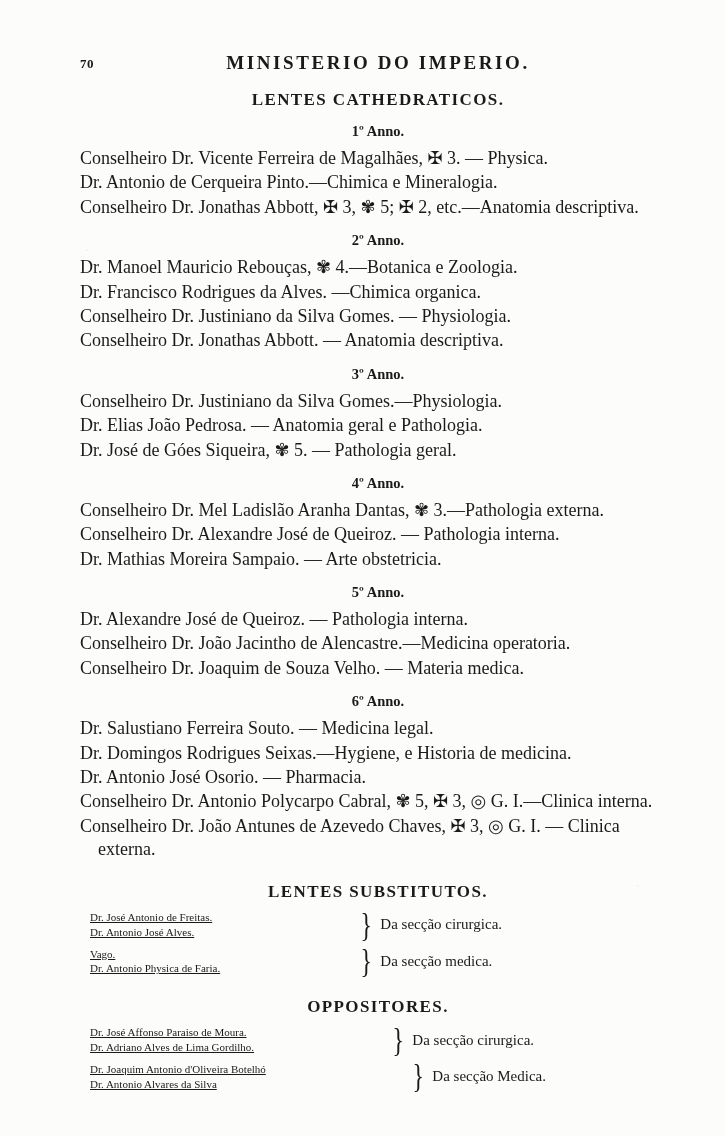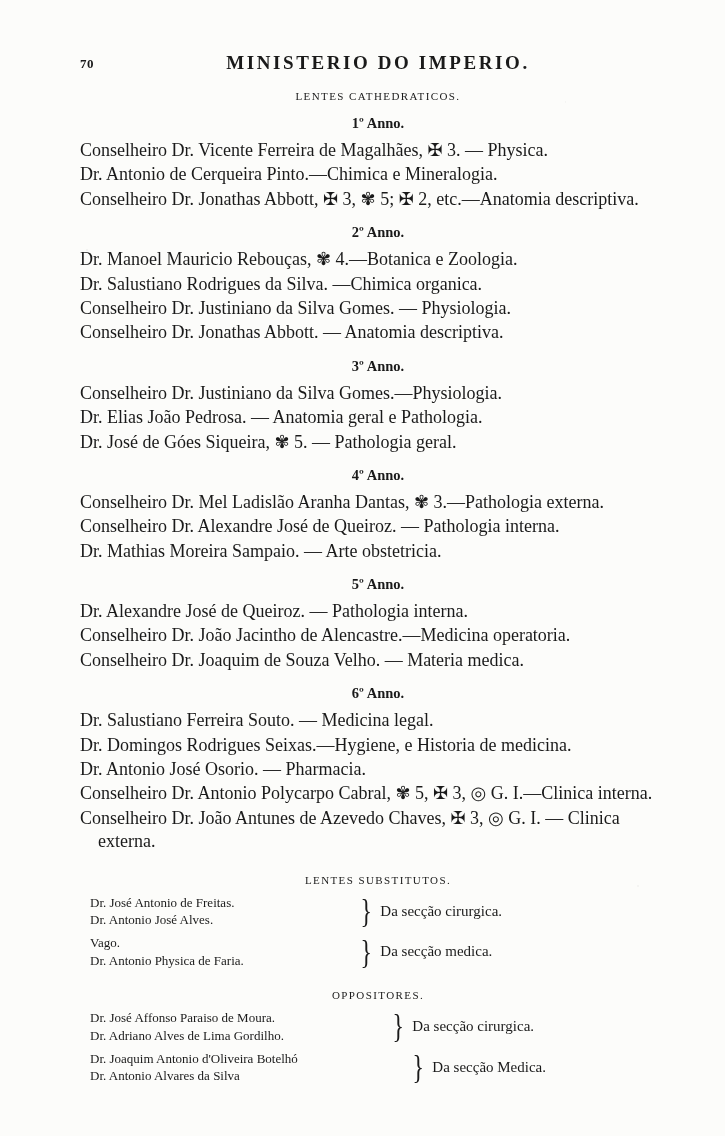--- a/index.html
+++ b/index.html
@@ -56,22 +56,22 @@
   .running-title {
     text-align: center;
     font-family: "Liberation Serif", serif;
     font-weight: bold;
     font-size: 19px;
     letter-spacing: 2.6px;
   }
 
   .section-head {
     text-align: center;
-    font-weight: normal;
-    font-size: 11px;
+    font-weight: bold;
+    font-size: 17px;
     letter-spacing: 1.4px;
     margin: 12px 0 8px 0;
   }
   .section-head.sub {
     margin-top: 20px;
   }
   .year-head {
     text-align: center;
     font-size: 14.5px;
     font-weight: bold;
@@ -98,23 +98,24 @@
     position: relative;
     margin: 6px 0 2px 0;
     padding-left: 10px;
   }
   .group-rows {
     display: inline-block;
     vertical-align: middle;
     width: 268px;
   }
   .group-row {
-    font-size: 13px;
+    font-size: 11px;
     line-height: 1.34;
     white-space: nowrap;
+    text-decoration: underline;
   }
   .brace {
     display: inline-block;
     vertical-align: middle;
     font-size: 34px;
     line-height: 0.9;
     font-family: "Liberation Serif", serif;
     transform: scaleX(0.7);
     margin: 0 2px 0 0;
   }
@@ -141,21 +142,21 @@
     <div class="year-head">1º Anno.</div>
     <ul class="entries">
       <li class="entry">Conselheiro Dr. Vicente Ferreira de Magalhães, ✠ 3. — Physica.</li>
       <li class="entry">Dr. Antonio de Cerqueira Pinto.—Chimica e Mineralogia.</li>
       <li class="entry">Conselheiro Dr. Jonathas Abbott, ✠ 3, ✾ 5; ✠ 2, etc.—Anatomia descriptiva.</li>
     </ul>
 
     <div class="year-head">2º Anno.</div>
     <ul class="entries">
       <li class="entry">Dr. Manoel Mauricio Rebouças, ✾ 4.—Botanica e Zoologia.</li>
-      <li class="entry">Dr. Salustiano Rodrigues da Silva. —Chimica organica.</li>
+      <li class="entry">Dr. Francisco Rodrigues da Alves. —Chimica organica.</li>
       <li class="entry">Conselheiro Dr. Justiniano da Silva Gomes. — Physiologia.</li>
       <li class="entry">Conselheiro Dr. Jonathas Abbott. — Anatomia descriptiva.</li>
     </ul>
 
     <div class="year-head">3º Anno.</div>
     <ul class="entries">
       <li class="entry">Conselheiro Dr. Justiniano da Silva Gomes.—Physiologia.</li>
       <li class="entry">Dr. Elias João Pedrosa. — Anatomia geral e Pathologia.</li>
       <li class="entry">Dr. José de Góes Siqueira, ✾ 5. — Pathologia geral.</li>
     </ul>

